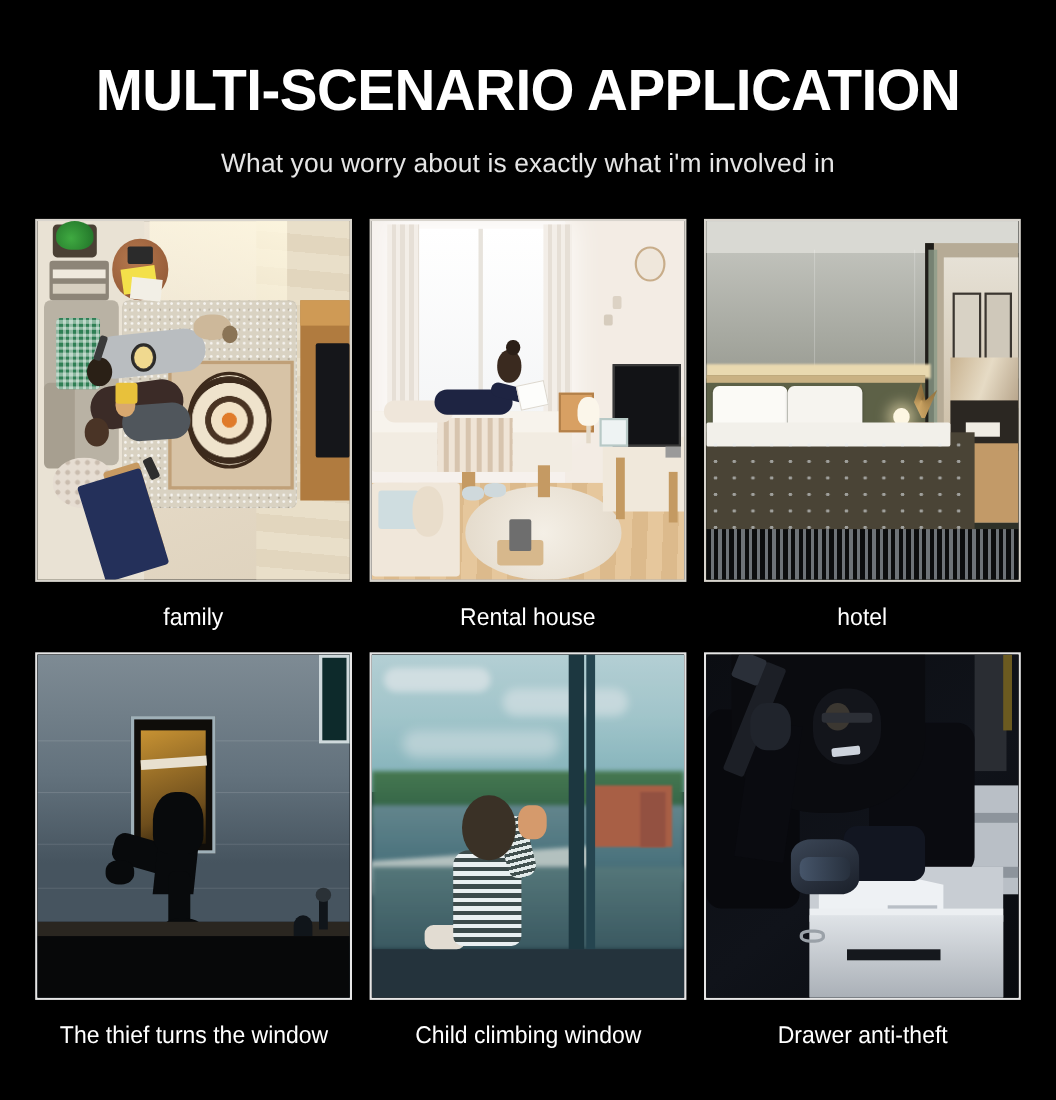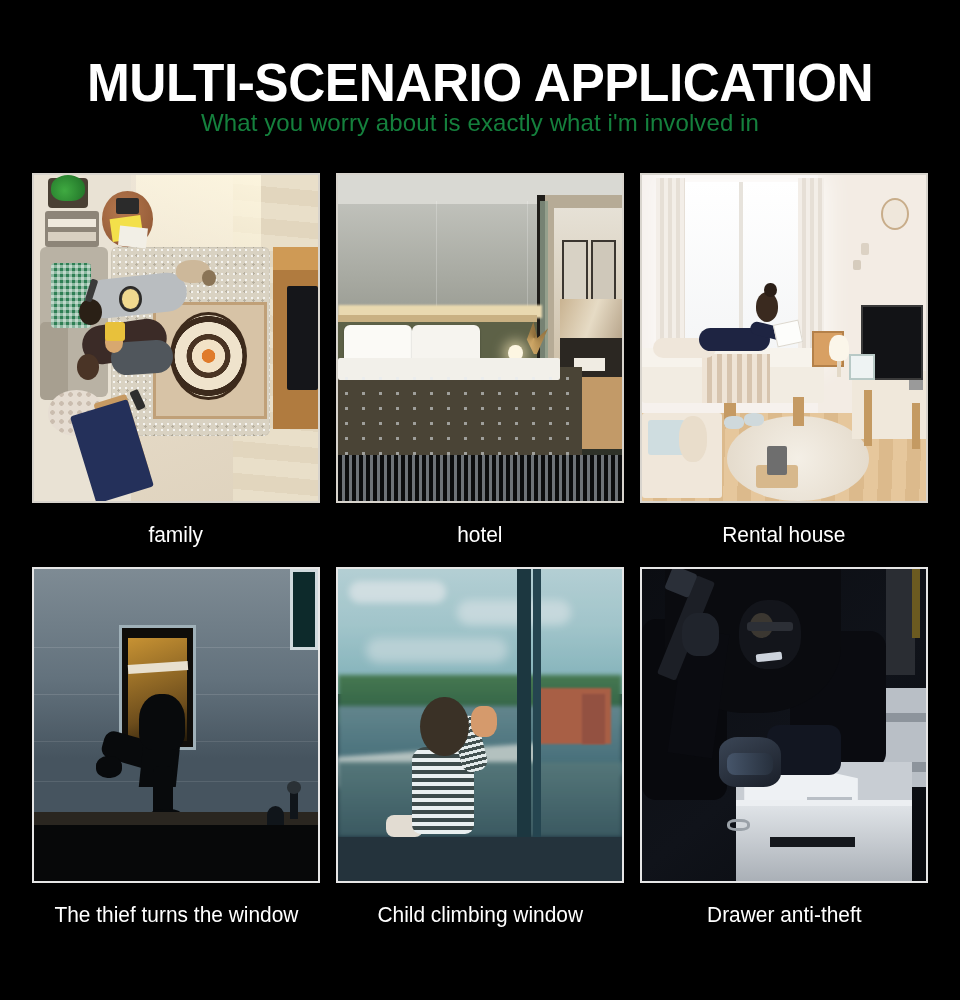--- a/index.html
+++ b/index.html
@@ -11,21 +11,21 @@
   .page{position:relative;width:960px;height:1000px;background:#000;}
 
   
   .header{text-align:center;padding-top:56px;}
   .title{
     font-size:53px;line-height:1.0;font-weight:bold;color:#ffffff;
     letter-spacing:-0.5px;transform:scaleX(0.97);transform-origin:center;
     white-space:nowrap;
   }
   .subtitle{
-    font-size:24px;font-weight:400;color:#15803d;
+    margin-top:26px;font-size:24px;font-weight:400;color:#e5e5e5;
     letter-spacing:0.1px;white-space:nowrap;
   }
 
   
   .grid{
     margin:0 auto;margin-top:36px;width:896px;
     display:grid;grid-template-columns:repeat(3,288px);
     column-gap:16px;row-gap:0px;justify-content:center;
   }
   .cell{display:flex;flex-direction:column;align-items:center;}
@@ -346,54 +346,20 @@
             <div class="dogH"></div>
           <div class="remote"></div>
             <div class="remote2"></div>
         </div>
       </div>
       <div class="caption">family</div>
     </div>
 
     <div class="cell">
       <div class="frame">
-        <div class="art a2">
-          <div class="wallTop"></div>
-            <div class="ceil"></div>
-          <div class="panel1"></div>
-            <div class="panel2"></div>
-          <div class="doorway"></div>
-            <div class="bathWall"></div>
-          <div class="mirror"></div>
-            <div class="mirror2"></div>
-            <div class="marble"></div>
-          <div class="vanity"></div>
-            <div class="towel"></div>
-            <div class="floorWood"></div>
-          <div class="doorFrame"></div>
-            <div class="glassDoor"></div>
-          <div class="glow"></div>
-            <div class="headboard"></div>
-            <div class="hbTrim"></div>
-          <div class="nstand"></div>
-            <div class="twig"></div>
-            <div class="lampBase"></div>
-          <div class="bedBase"></div>
-            <div class="pil1"></div>
-            <div class="pil2"></div>
-          <div class="sheet"></div>
-            <div class="duvet"></div>
-            <div class="runner"></div>
-        </div>
-      </div>
-      <div class="caption">hotel</div>
-    </div>
-
-    <div class="cell">
-      <div class="frame">
         <div class="art a3">
           <div class="wallL"></div>
             <div class="wallR"></div>
           <div class="win"></div>
             <div class="winM"></div>
             <div class="curtL"></div>
             <div class="curtR"></div>
           <div class="clock"></div>
             <div class="hook1"></div>
             <div class="hook2"></div>
@@ -425,20 +391,54 @@
           <div class="slip1"></div>
             <div class="slip2"></div>
           <div class="tray2"></div>
             <div class="cup"></div>
         </div>
       </div>
       <div class="caption">Rental house</div>
     </div>
 
     <div class="cell">
+      <div class="frame">
+        <div class="art a2">
+          <div class="wallTop"></div>
+            <div class="ceil"></div>
+          <div class="panel1"></div>
+            <div class="panel2"></div>
+          <div class="doorway"></div>
+            <div class="bathWall"></div>
+          <div class="mirror"></div>
+            <div class="mirror2"></div>
+            <div class="marble"></div>
+          <div class="vanity"></div>
+            <div class="towel"></div>
+            <div class="floorWood"></div>
+          <div class="doorFrame"></div>
+            <div class="glassDoor"></div>
+          <div class="glow"></div>
+            <div class="headboard"></div>
+            <div class="hbTrim"></div>
+          <div class="nstand"></div>
+            <div class="twig"></div>
+            <div class="lampBase"></div>
+          <div class="bedBase"></div>
+            <div class="pil1"></div>
+            <div class="pil2"></div>
+          <div class="sheet"></div>
+            <div class="duvet"></div>
+            <div class="runner"></div>
+        </div>
+      </div>
+      <div class="caption">hotel</div>
+    </div>
+
+    <div class="cell">
       <div class="frame r2">
         <div class="art a5">
           <div class="wall"></div>
           <div class="seam1"></div>
             <div class="seam2"></div>
             <div class="seam3"></div>
             <div class="seam4"></div>
           <div class="winR"></div>
           <div class="winOpen"></div>
             <div class="winLight"></div>

